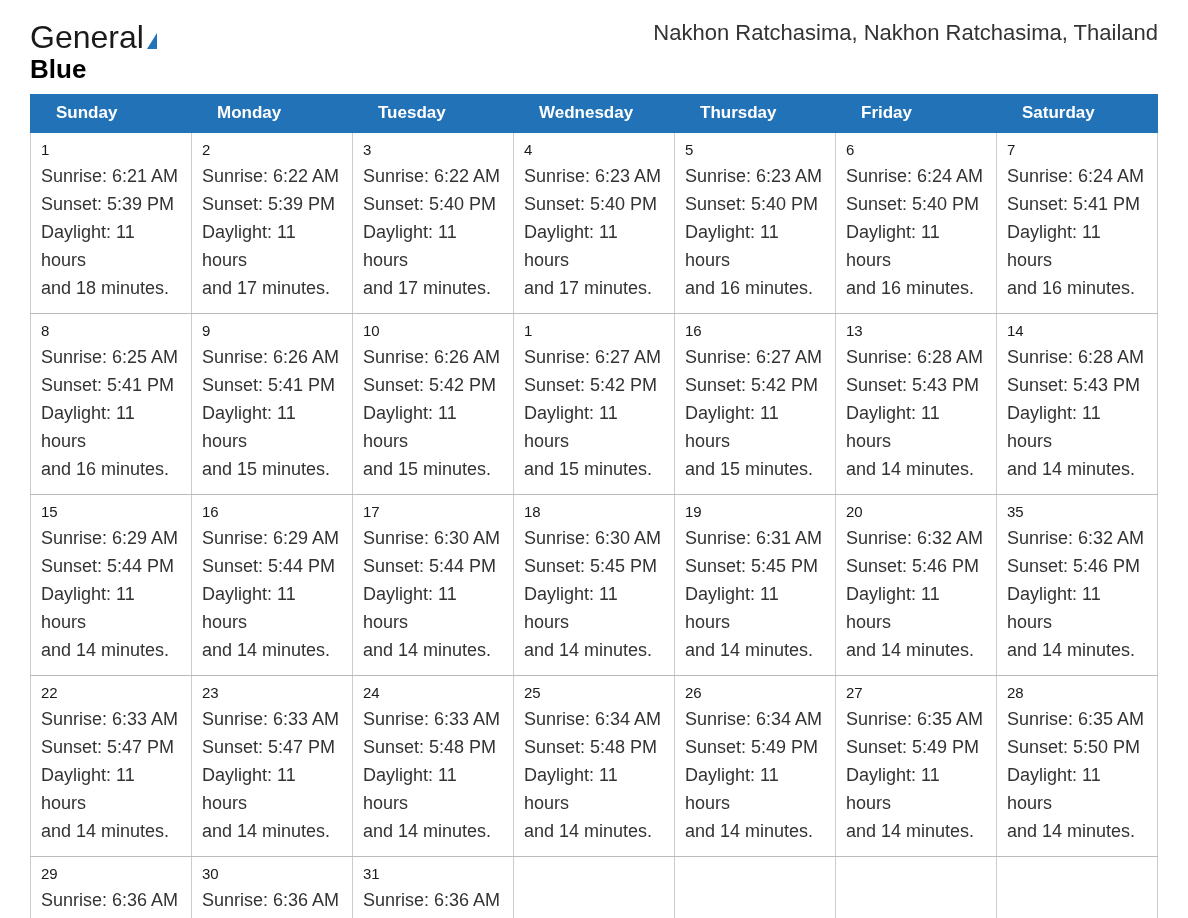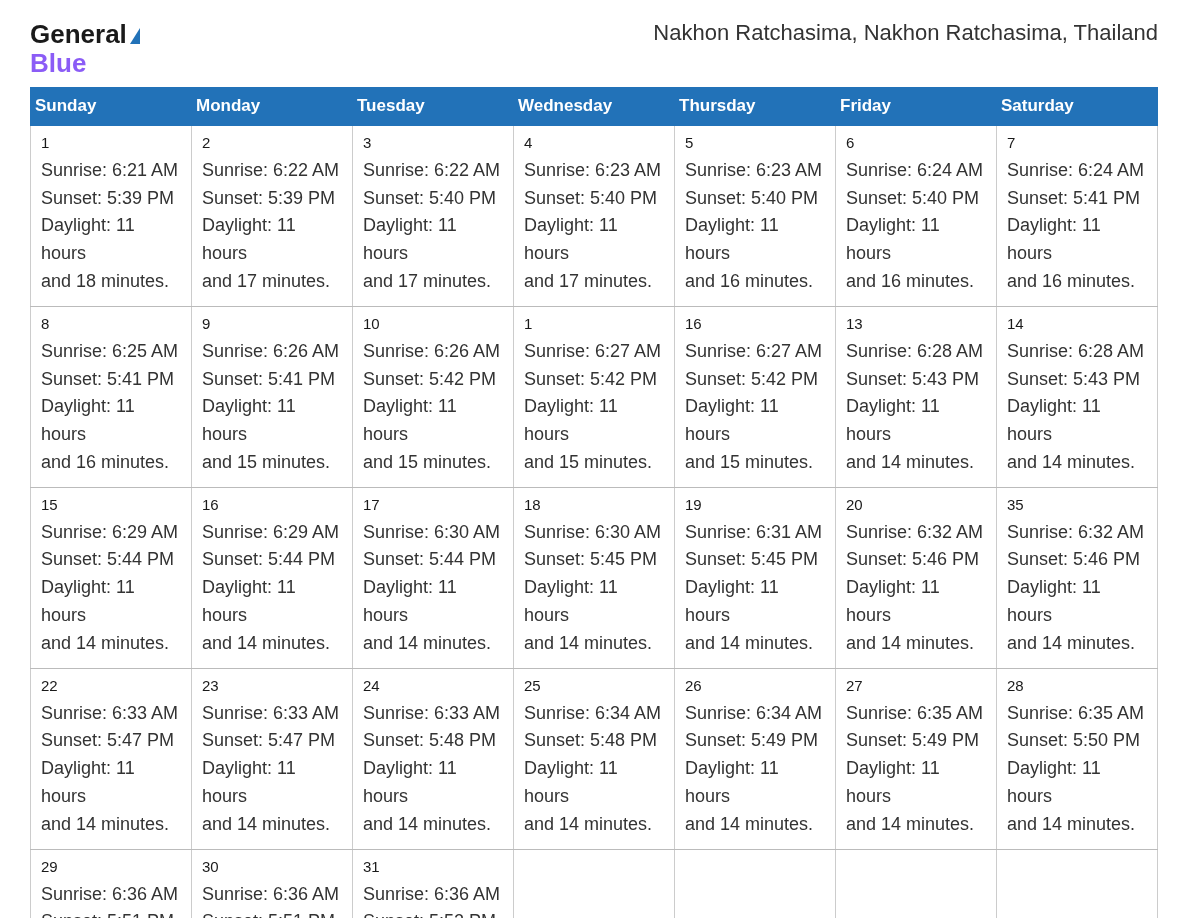--- a/index.html
+++ b/index.html
@@ -15,29 +15,29 @@
       justify-content: space-between;
       align-items: flex-start;
       margin-bottom: 6px;
     }
     .logo {
       display: flex;
       align-items: center;
       gap: 0;
     }
     .logo-text-general {
-      font-size: 26px;
-      font-weight: bold;
+      font-size: 32px;
+      font-weight: normal;
       color: #1a1a1a;
       font-family: Arial, sans-serif;
     }
     .logo-text-blue {
       font-size: 26px;
       font-weight: bold;
-      color: #8b5cf6;
+      color: #000000;
       font-family: Arial, sans-serif;
     }
     .title-block {
       text-align: right;
     }
     .month-title {
       font-size: 52px;
       font-weight: bold;
       color: #1a1a1a;
       line-height: 1.1;
@@ -48,21 +48,21 @@
     }
     .calendar-table {
       width: 100%;
       border-collapse: collapse;
       margin-top: 10px;
     }
     .calendar-table th {
       background-color: #2272b8;
       color: #ffffff;
       text-align: left;
-      padding: 8px 4px;
+      padding: 8px 25px;
       font-size: 17px;
       font-weight: bold;
       border: 1px solid #2272b8;
     }
     .calendar-table td {
       vertical-align: top;
       padding: 6px 10px 10px 10px;
       border: 1px solid #cccccc;
       width: calc(100% / 7);
       font-size: 13px;

